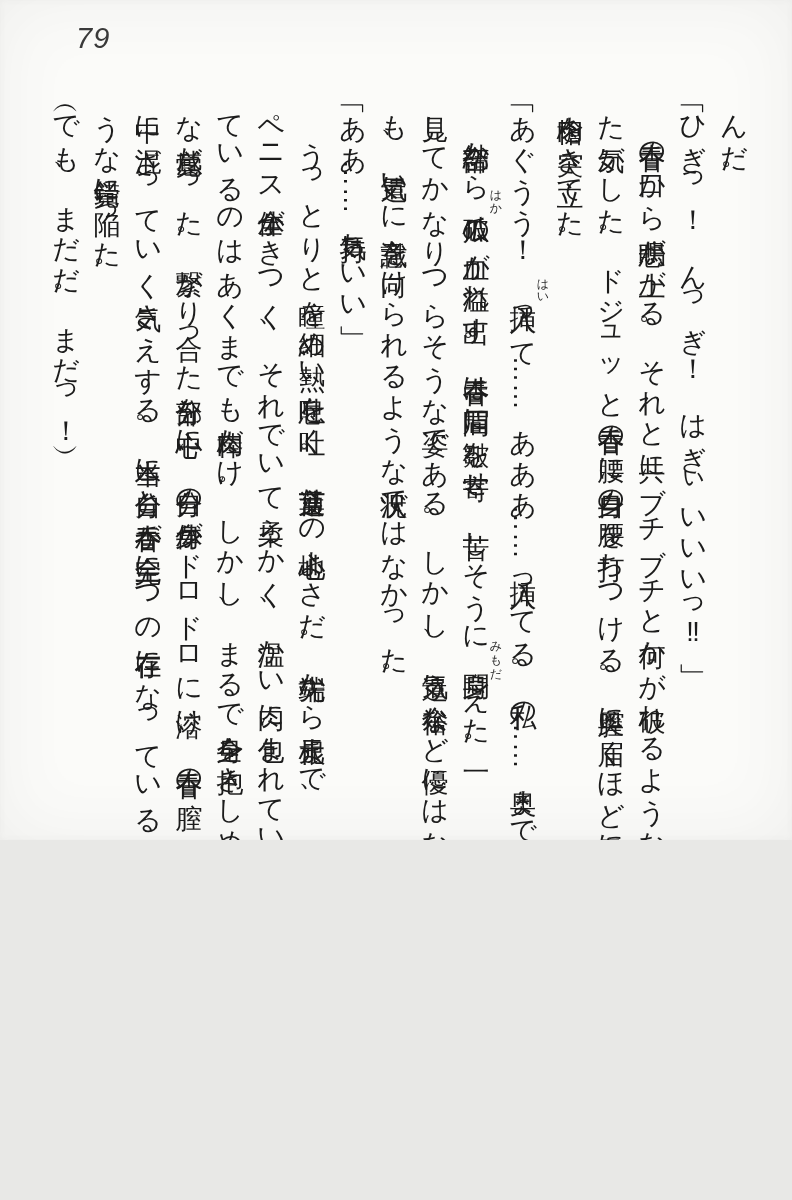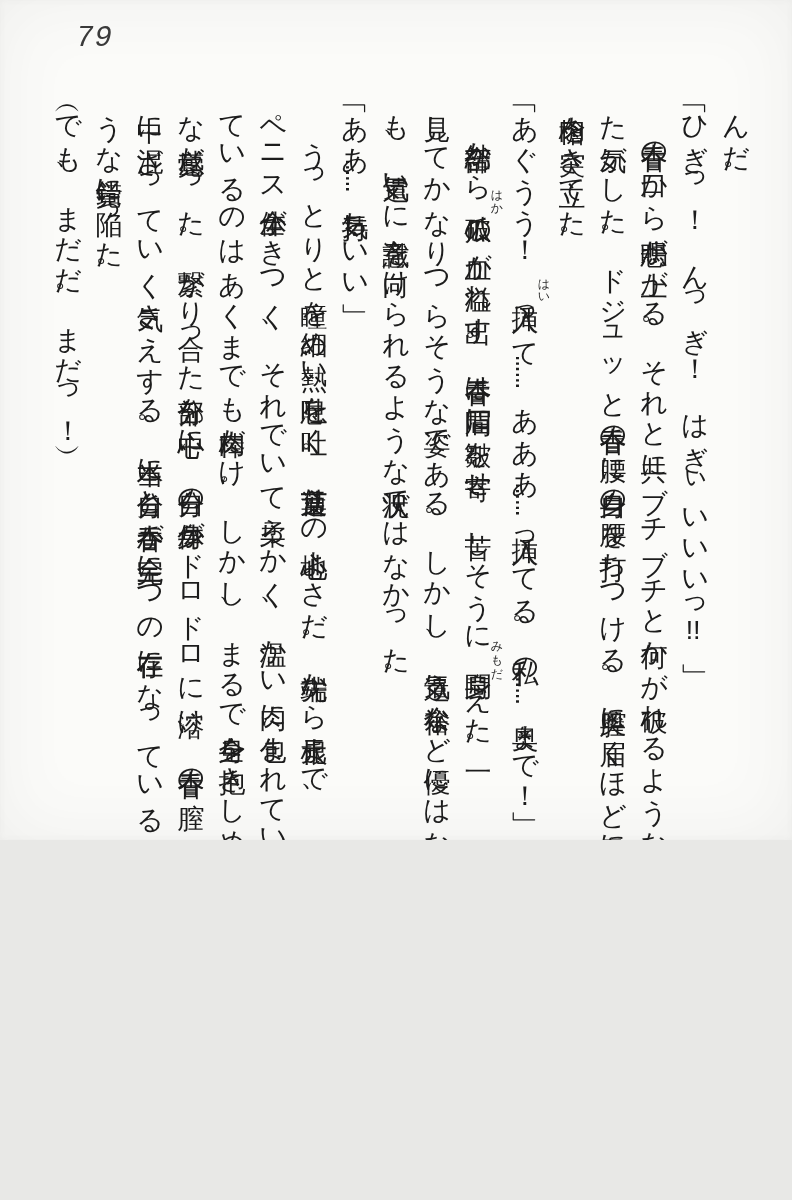--- a/index.html
+++ b/index.html
@@ -7,21 +7,21 @@
     padding: 0;
     background: #e8e8e6;
   }
   .page {
     position: relative;
     width: 792px;
     height: 840px;
     background: #fbfbf9;
     box-shadow: inset 0 0 70px rgba(90,90,88,0.07), inset 0 0 6px rgba(120,120,118,0.06);
     overflow: hidden;
-    font-family: Liberation Mono, monospace;
+    font-family: Liberation Sans, sans-serif;
   }
   .page-number {
     position: absolute;
     top: 22px;
     left: 76px;
     font-size: 29px;
     font-style: italic;
     color: #3a3a3a;
     letter-spacing: 1px;
   }

